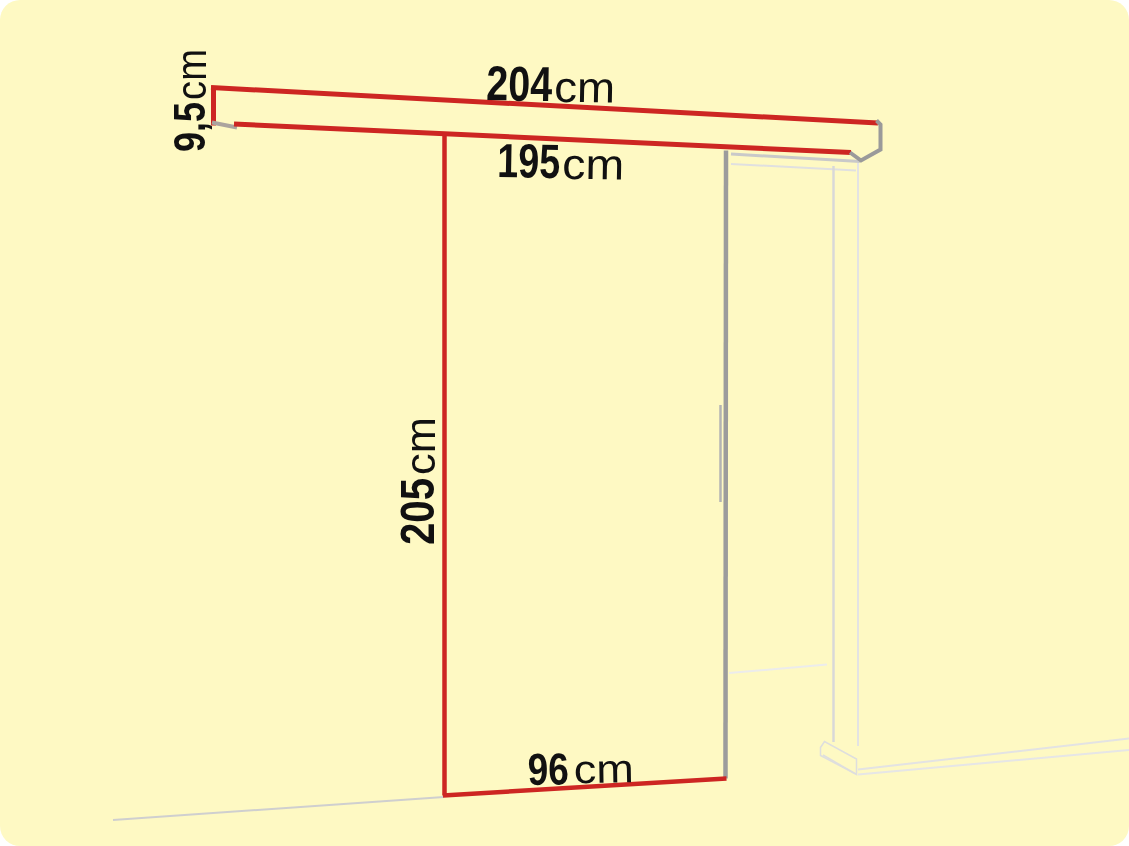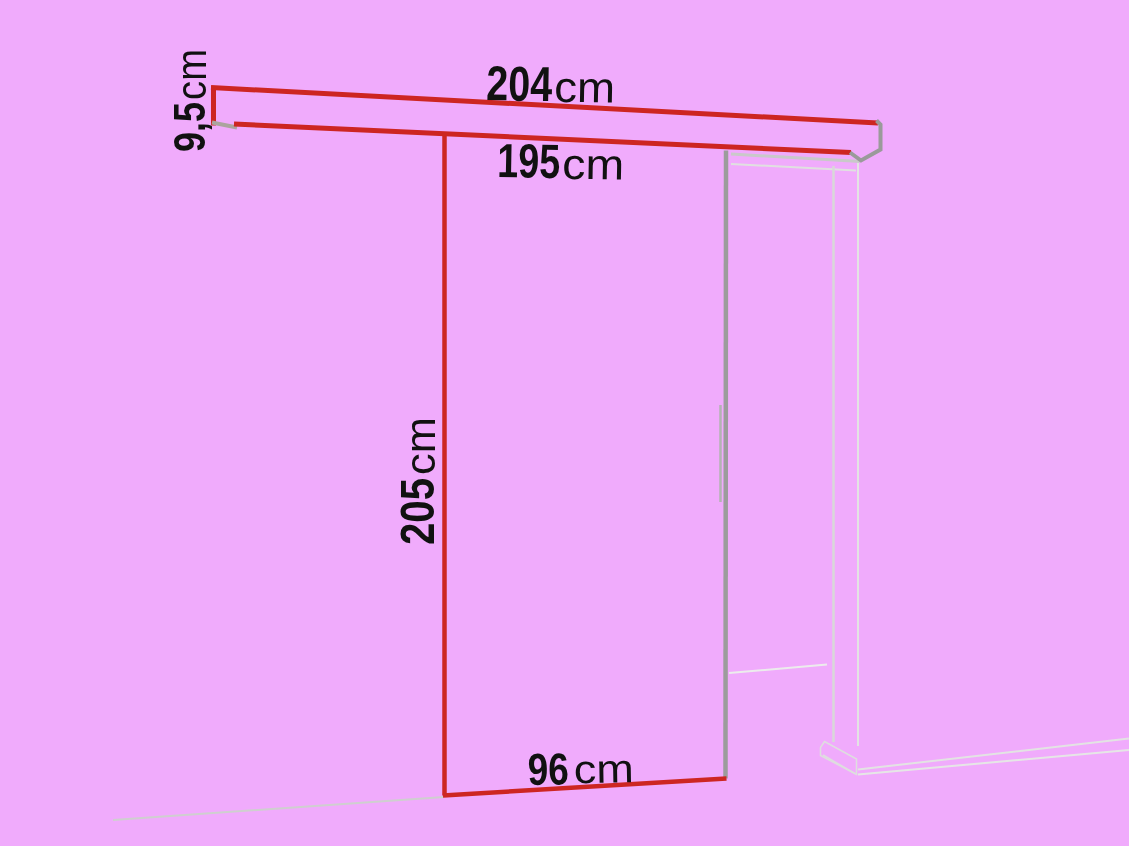--- a/index.html
+++ b/index.html
@@ -1,16 +1,16 @@
 <!DOCTYPE html>
 <html><head>
 <meta charset="utf-8">
 <style>
   html,body{margin:0;padding:0;background:#ffffff;}
-  .wrap{position:relative;width:1129px;height:846px;background:#f0abfc;overflow:hidden;}
+  .wrap{position:relative;width:1129px;height:846px;background:#fef9c3;overflow:hidden;border-radius:20px;}
   svg{display:block;}
   text{font-family:"Liberation Sans", sans-serif;fill:#111111;}
 </style>
 </head>
 <body>
 <div class="wrap">
 <svg width="1129" height="846" viewBox="0 0 1129 846">
 
   <line x1="113" y1="820" x2="444" y2="797" stroke="#cfcfcf" stroke-width="2"></line>
 

